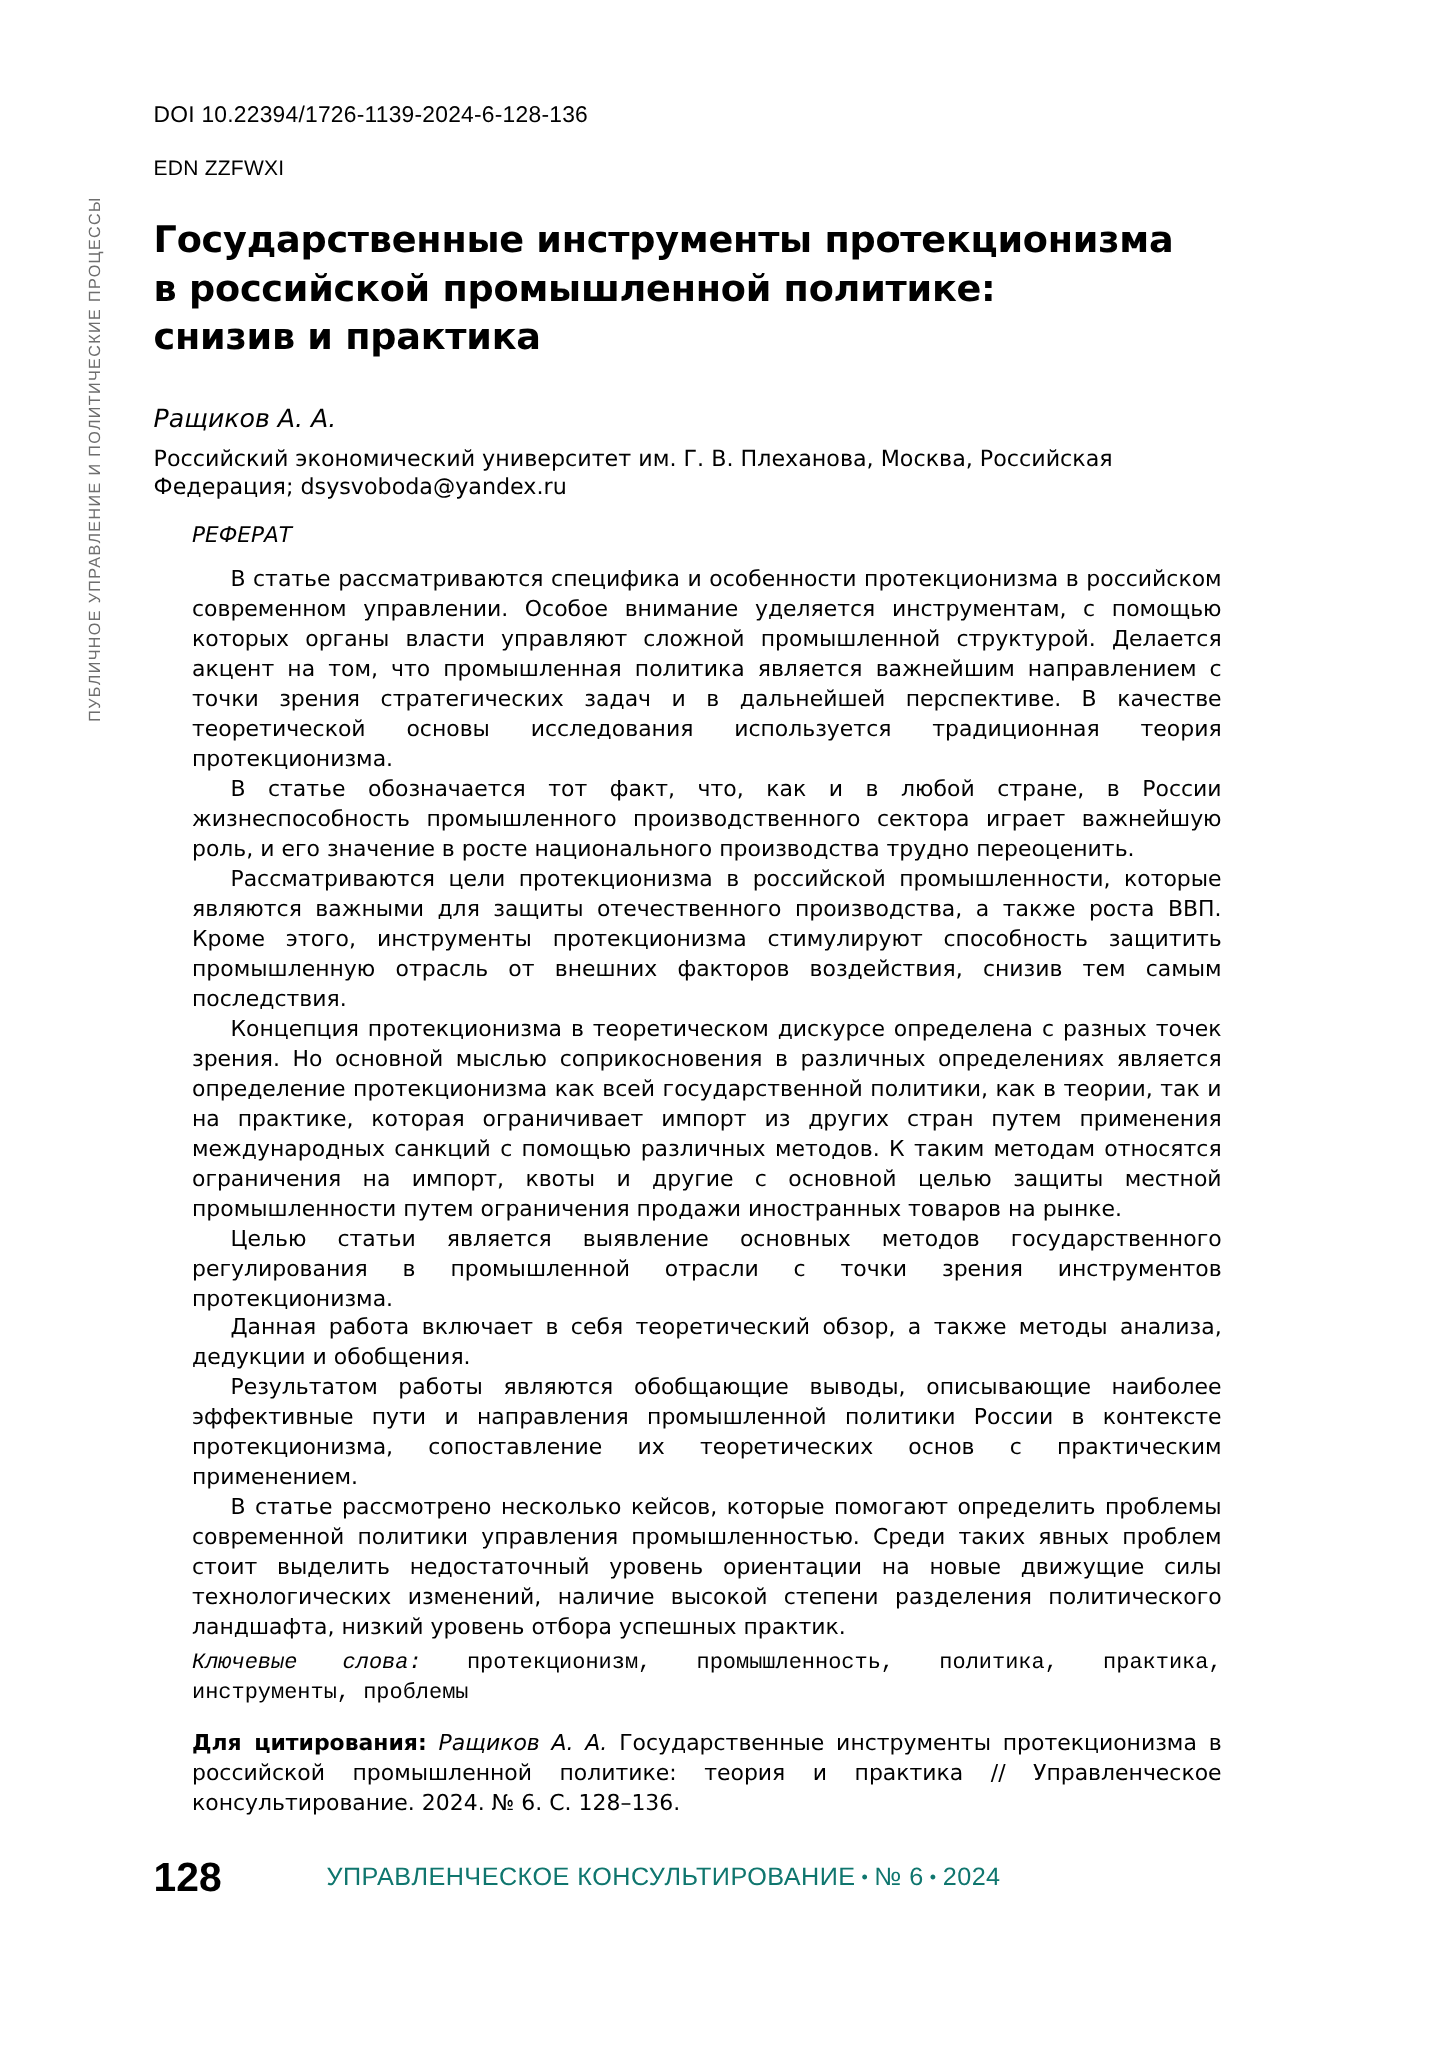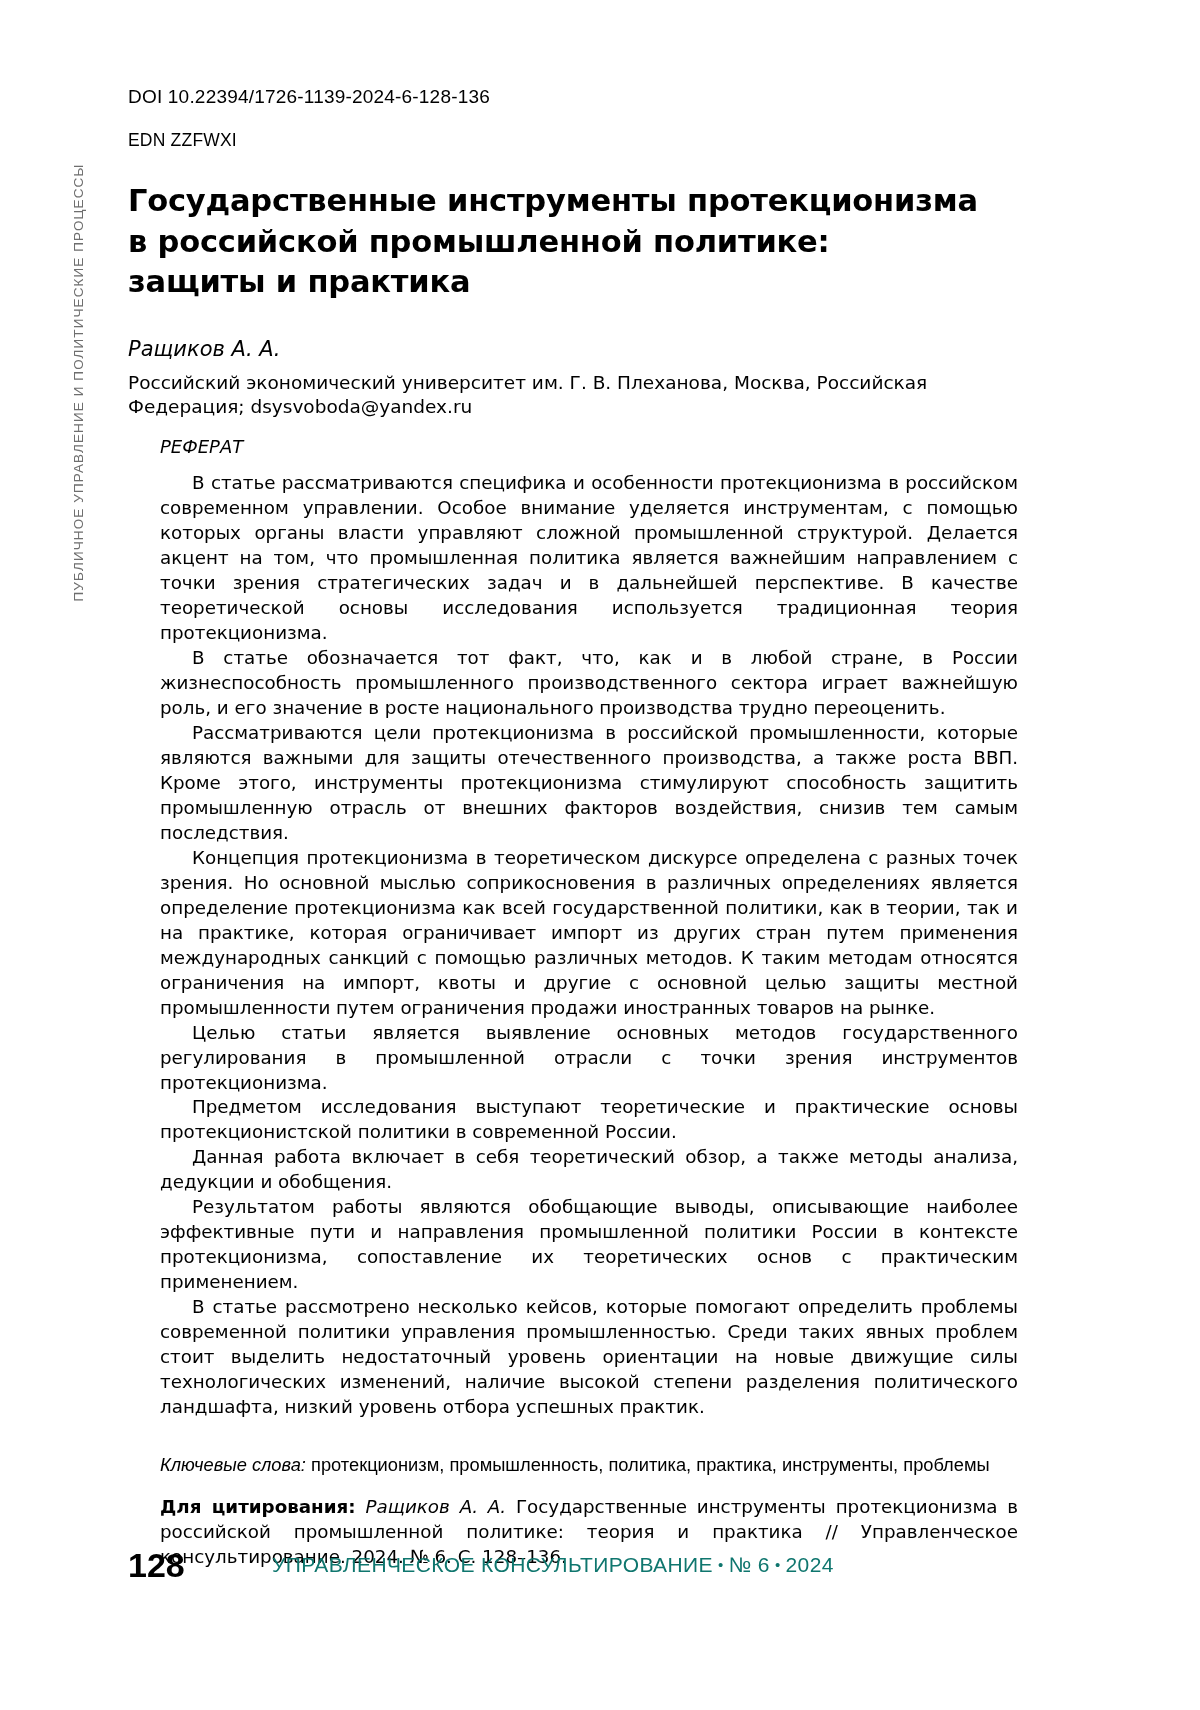--- a/index.html
+++ b/index.html
@@ -106,25 +106,25 @@
     line-height: 1.365;
     text-align: justify;
     margin: 0;
     text-indent: 32px;
     font-family: "DejaVu Sans", sans-serif;
     hyphens: manual;
   }
 
   .keywords {
     margin-left: 32px;
-    margin-top: 33px;
+    margin-top: 4px;
     font-size: 18.3px;
     line-height: 1.365;
     text-align: justify;
-    font-family: Liberation Sans, sans-serif;
+    font-family: Liberation Mono, monospace;
   }
   .keywords i {
     font-style: italic;
   }
 
   .citation {
     margin-left: 32px;
     margin-top: 17px;
     font-size: 18.3px;
     line-height: 1.365;
@@ -180,34 +180,33 @@
   </div>
 
   <div class="content">
 
     <div class="doi">DOI 10.22394/1726-1139-2024-6-128-136</div>
     <div class="edn">EDN ZZFWXI</div>
 
     <h1 class="title">
       <span class="line">Государственные инструменты протекционизма</span>
       <span class="line">в российской промышленной политике:</span>
-      <span class="line">защиты и практика</span>
+      <span class="line">снизив и практика</span>
     </h1>
 
     <div class="author">Ращиков А. А.</div>
     <div class="affiliation">Российский экономический университет им. Г. В. Плеханова, Москва, Российская Федерация; dsysvoboda@yandex.ru</div>
 
     <div class="abstract-block">
       <div class="abstract-label">РЕФЕРАТ</div>
       <p>В статье рассматриваются специфика и особенности протекционизма в российском современном управлении. Особое внимание уделяется инструментам, с помощью которых органы власти управляют сложной промышленной структурой. Делается акцент на том, что промышленная политика является важнейшим направлением с точки зрения стратегических задач и в дальнейшей перспективе. В качестве теоретической основы исследования используется традиционная теория протекционизма.</p>
       <p>В статье обозначается тот факт, что, как и в любой стране, в России жизнеспособность промышленного производственного сектора играет важнейшую роль, и его значение в росте национального производства трудно переоценить.</p>
       <p>Рассматриваются цели протекционизма в российской промышленности, которые являются важными для защиты отечественного производства, а также роста ВВП. Кроме этого, инструменты протекционизма стимулируют способность защитить промышленную отрасль от внешних факторов воздействия, снизив тем самым последствия.</p>
       <p>Концепция протекционизма в теоретическом дискурсе определена с разных точек зрения. Но основной мыслью соприкосновения в различных определениях является определение протекционизма как всей государственной политики, как в теории, так и на практике, которая ограничивает импорт из других стран путем применения международных санкций с помощью различных методов. К таким методам относятся ограничения на импорт, квоты и другие с основной целью защиты местной промышленности путем ограничения продажи иностранных товаров на рынке.</p>
       <p>Целью статьи является выявление основных методов государственного регулирования в промышленной отрасли с точки зрения инструментов протекционизма.</p>
-      <p>Предметом исследования выступают теоретические и практические основы протекционистской политики в современной России.</p>
       <p>Данная работа включает в себя теоретический обзор, а также методы анализа, дедукции и обобщения.</p>
       <p>Результатом работы являются обобщающие выводы, описывающие наиболее эффективные пути и направления промышленной политики России в контексте протекционизма, сопоставление их теоретических основ с практическим применением.</p>
       <p>В статье рассмотрено несколько кейсов, которые помогают определить проблемы современной политики управления промышленностью. Среди таких явных проблем стоит выделить недостаточный уровень ориентации на новые движущие силы технологических изменений, наличие высокой степени разделения политического ландшафта, низкий уровень отбора успешных практик.</p>
     </div>
 
     <div class="keywords">
       <i>Ключевые слова:</i>
       <span>протекционизм, промышленность, политика, практика, инструменты, проблемы</span>
     </div>
 

